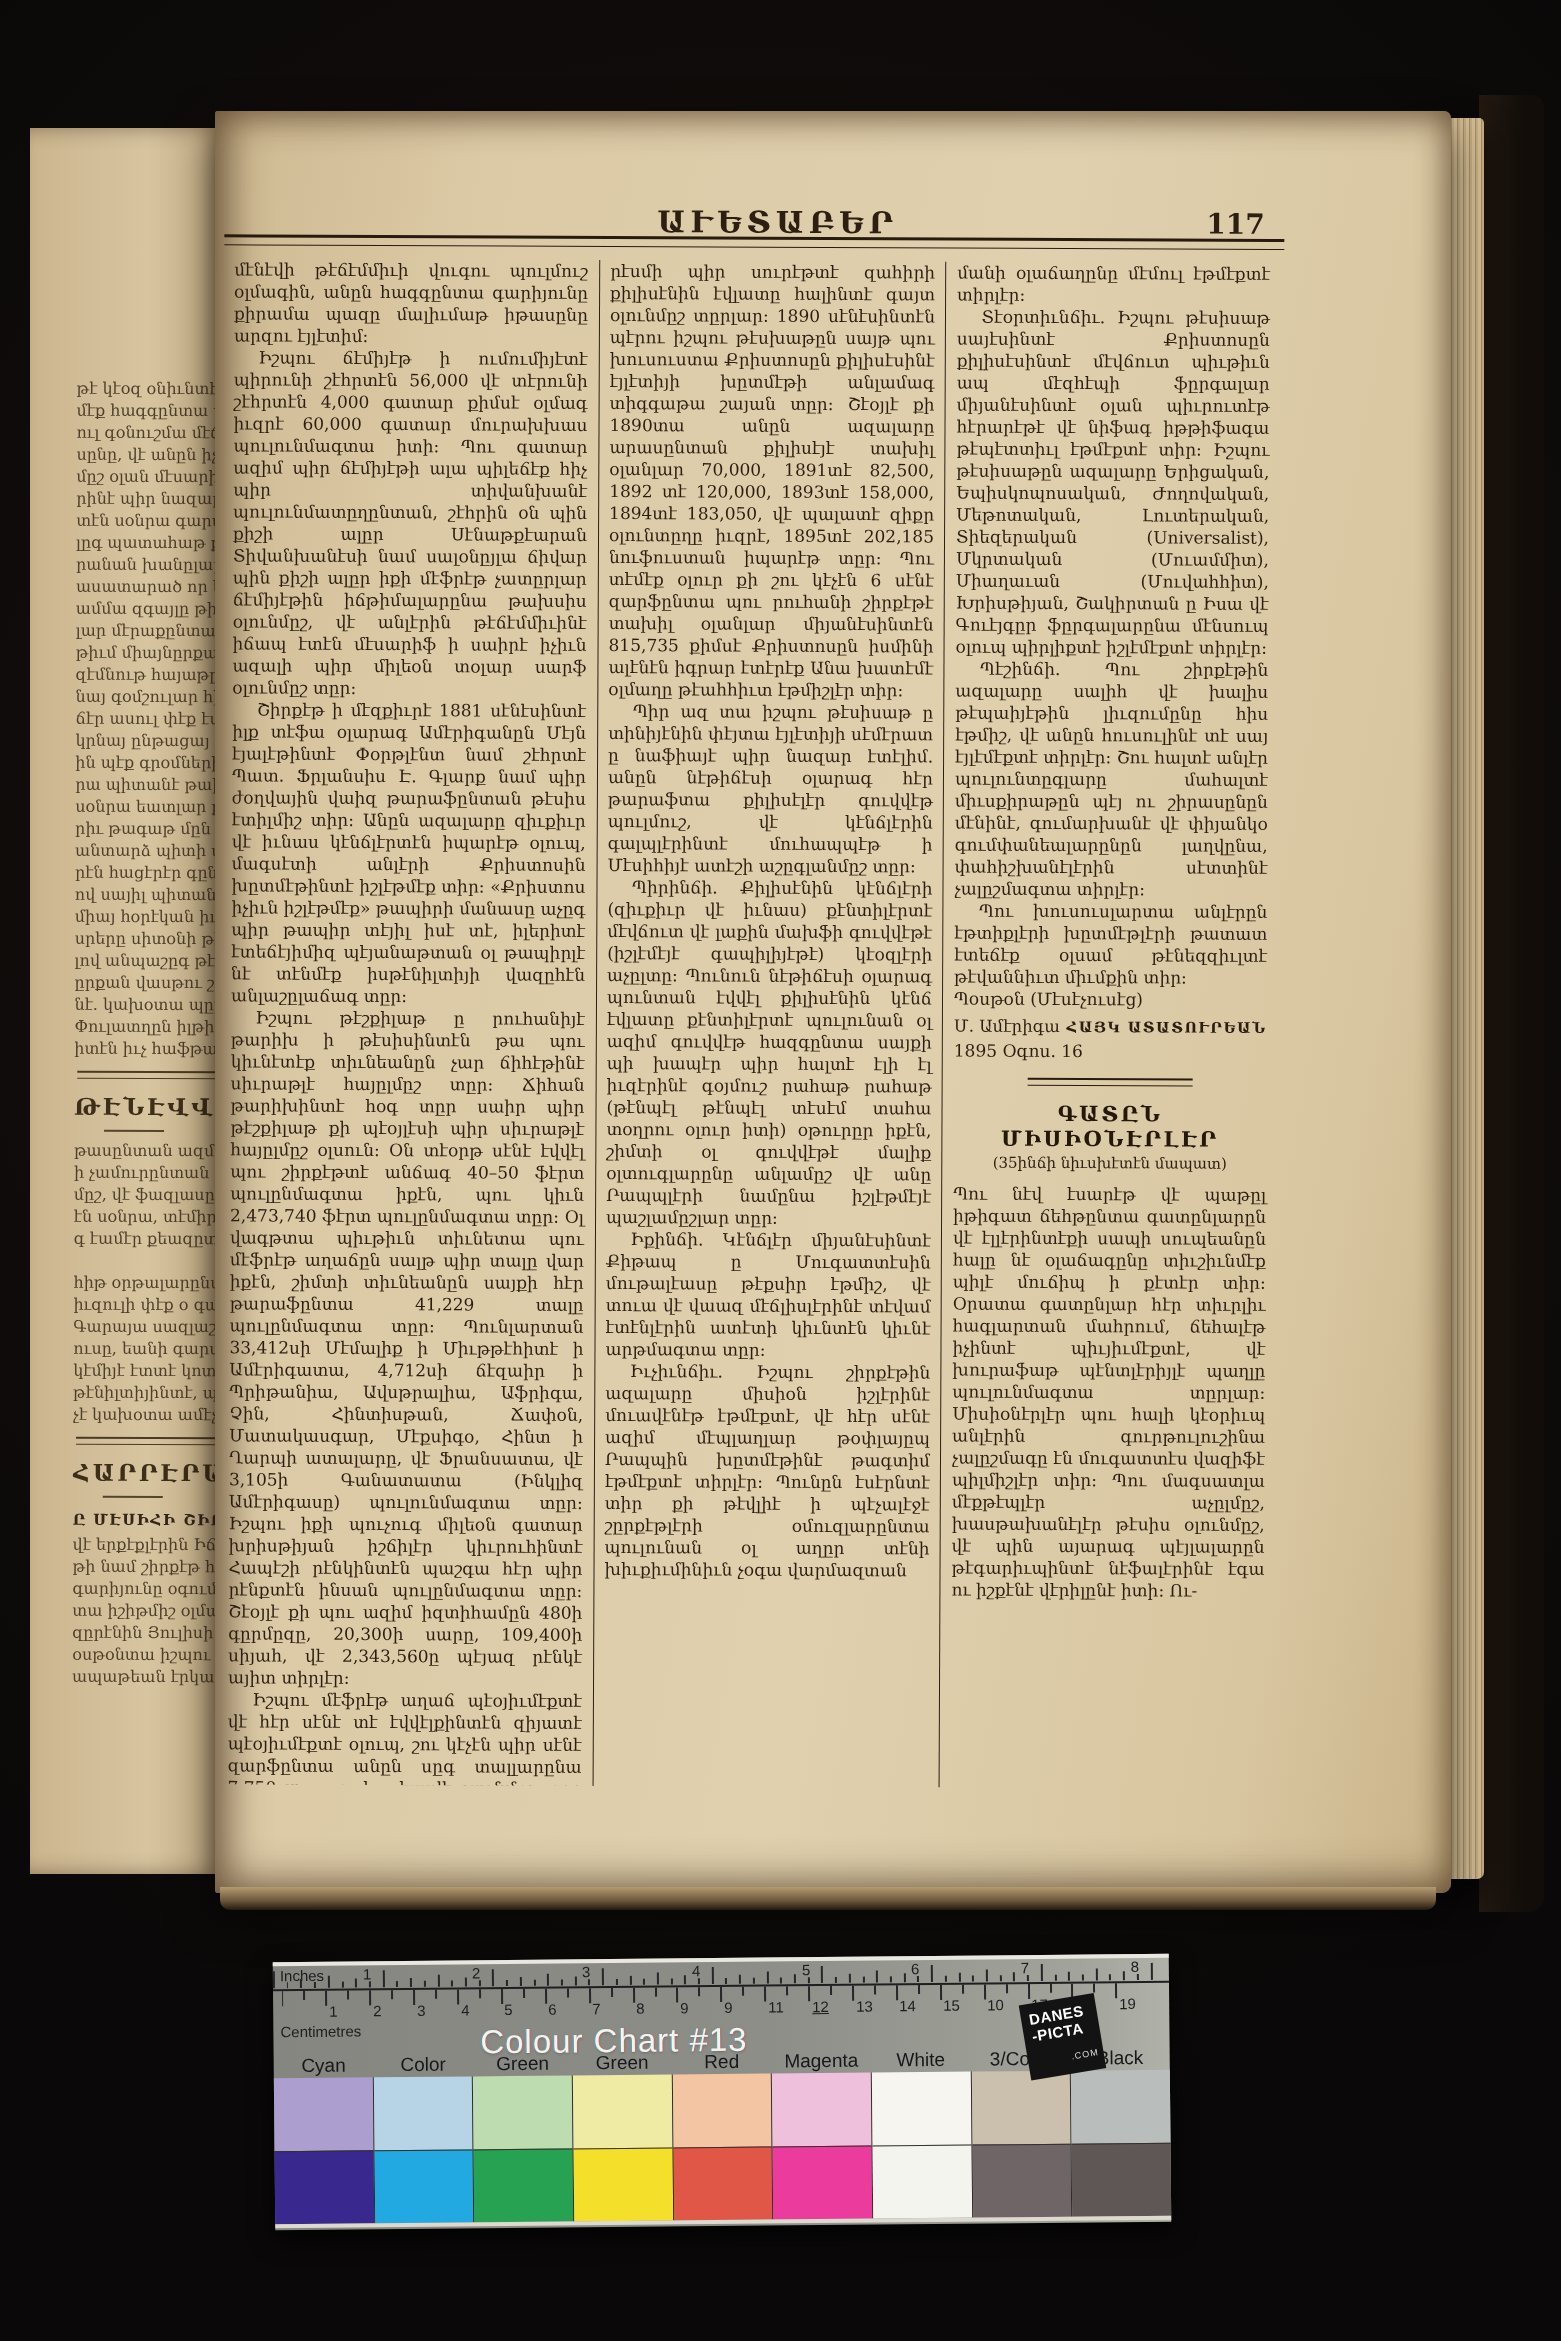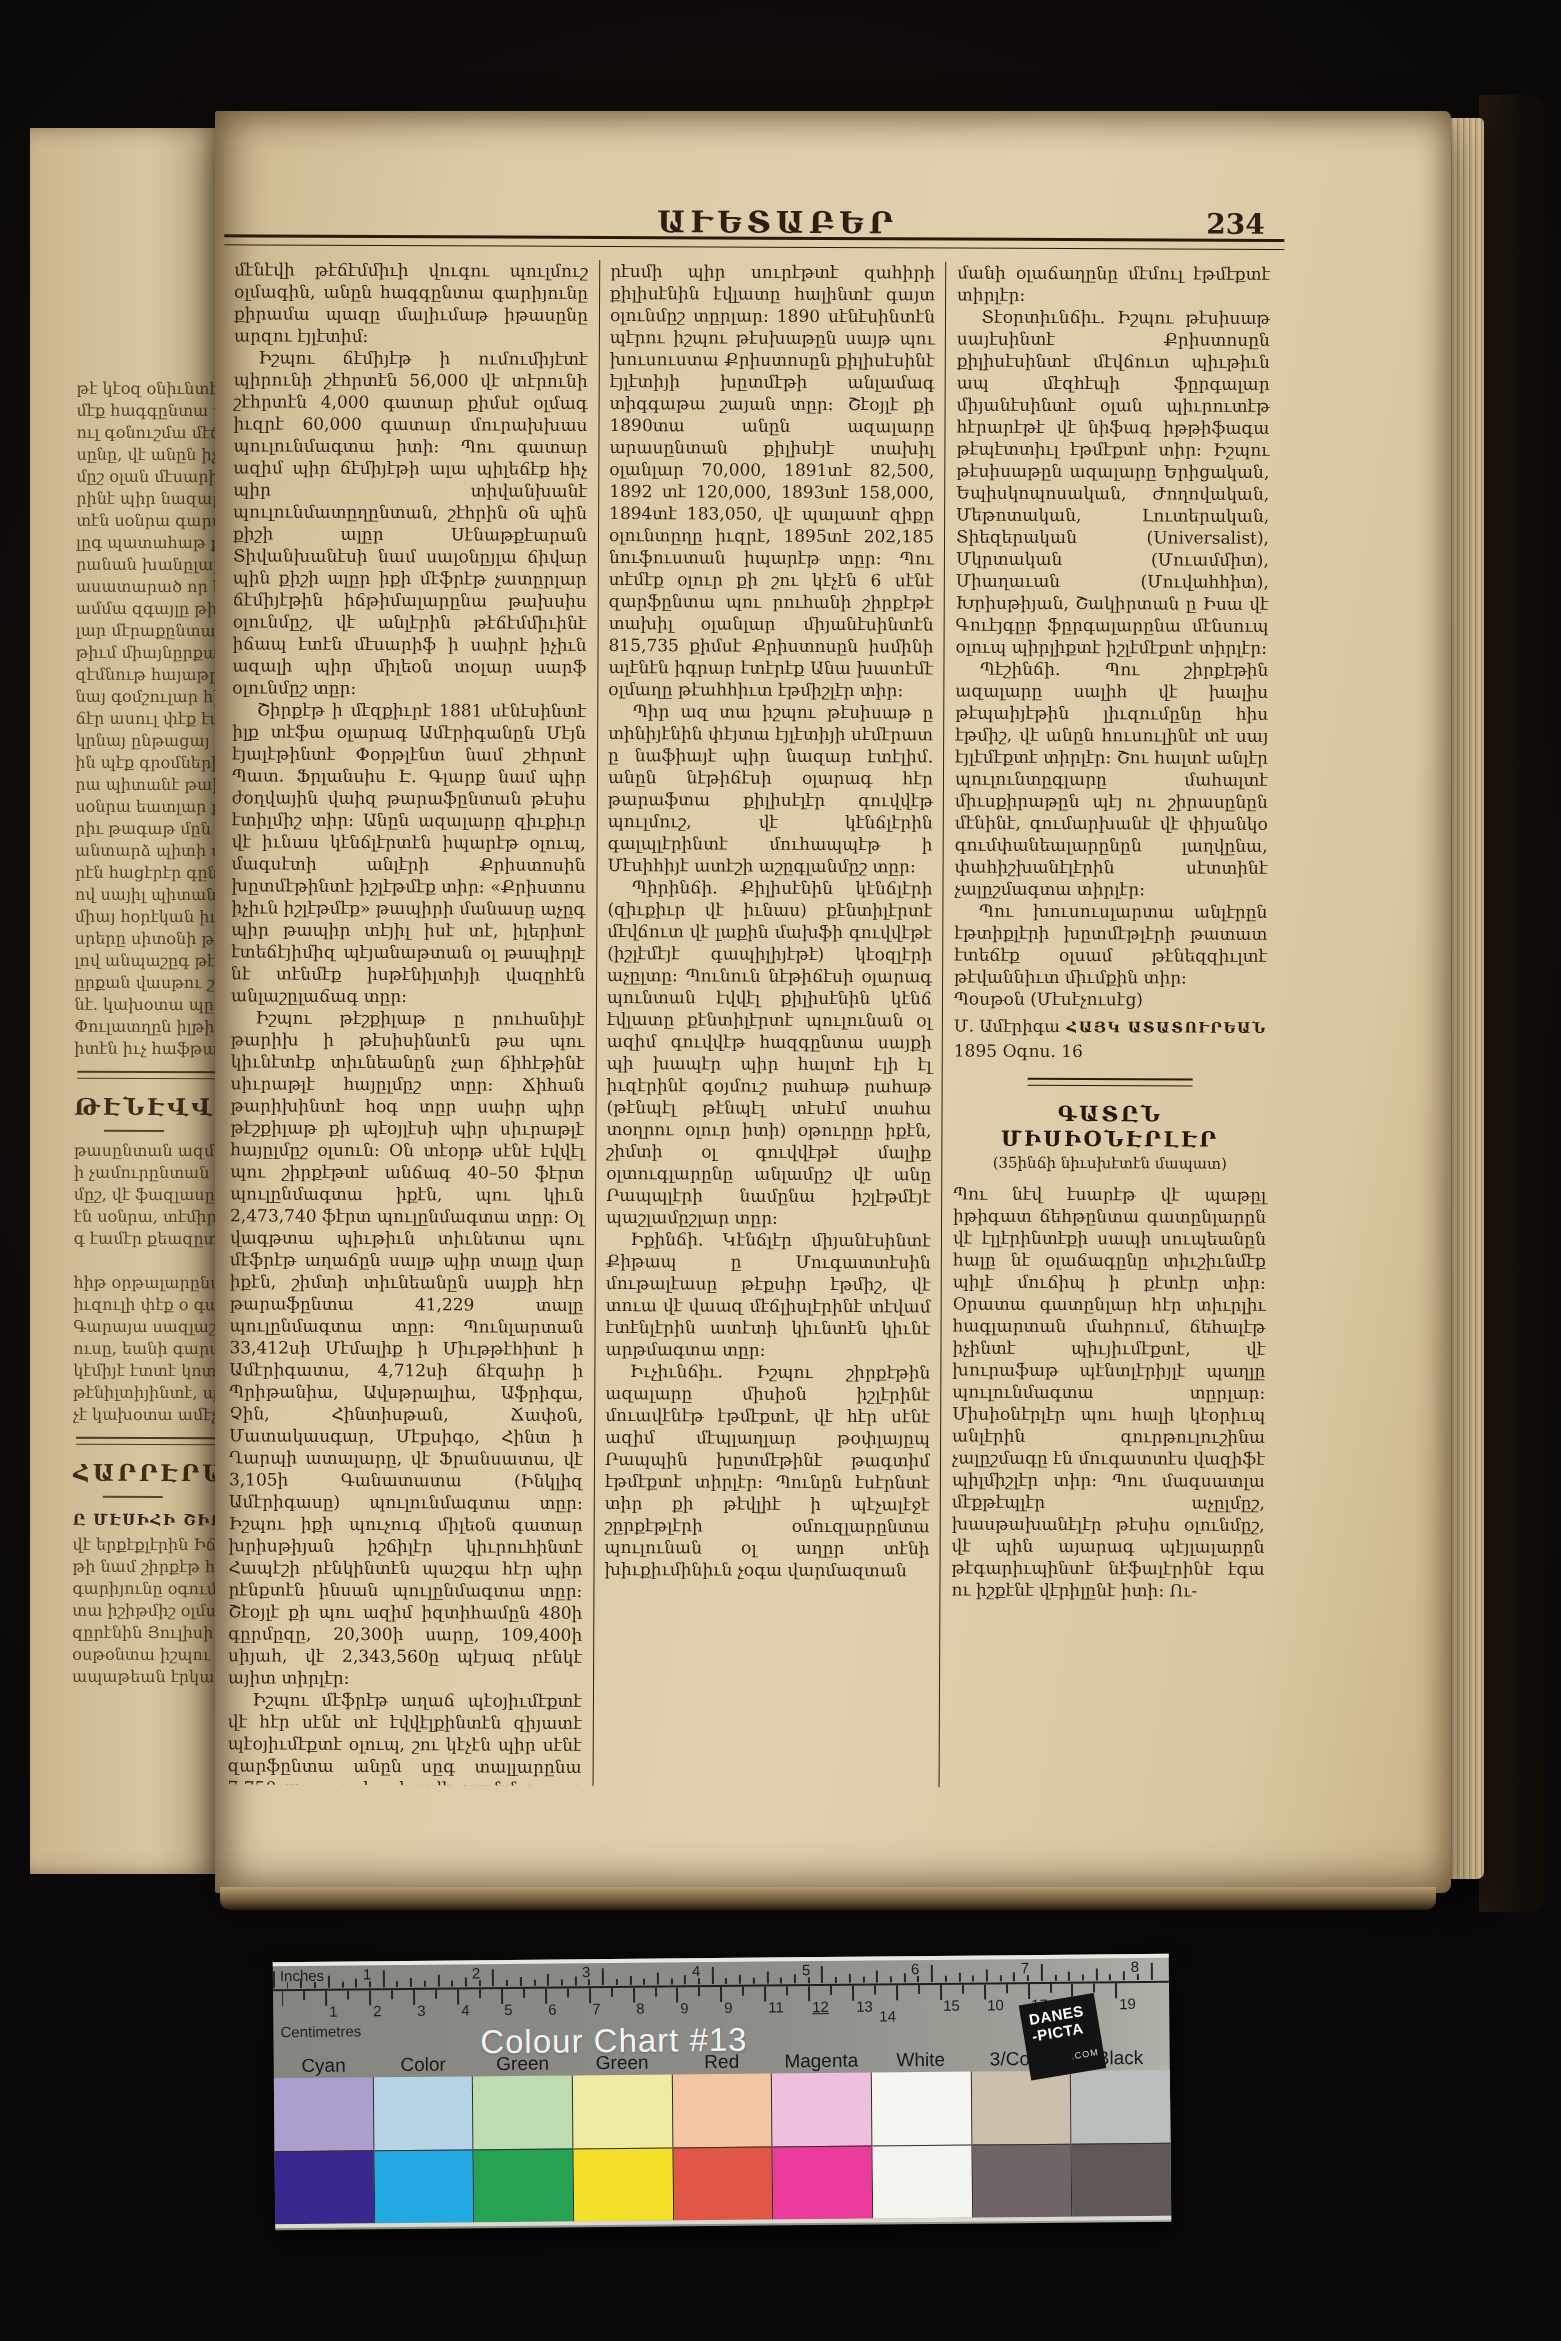--- a/index.html
+++ b/index.html
@@ -160,21 +160,21 @@
         <div class="ln">գարիյունը օգումուշ իտ</div>
         <div class="ln">տա իշիթմիշ օլմալը տըր-</div>
         <div class="ln">զըրէնին Յուլիսի 10ընտան</div>
         <div class="ln">օսթօնտա իշպու շիրքէթին</div>
         <div class="ln">ապաթեան էրկար շիրքէթին</div>
       </div>
   </div>
   <div id="right-page">
     <div id="page-inner">
       <div id="masthead" class="ink">ԱՒԵՏԱԲԵՐ</div>
-      <div id="pagenum" class="ink">234</div>
+      <div id="pagenum" class="ink">117</div>
       <div id="head-rule"></div>
       <div id="cols">
         <div id="col1" class="col">
             <p class="ni">մէնէվի թէճէմմիւի վուգու պուլմուշ օլմագին, անըն հագգընտա գարիյունը քիրամա պազը մալիւմաթ իթասընը արզու էյլէտիմ։</p>
             <p>Իշպու ճէմիյէթ ի ումումիյէտէ պիրունի շէհրտէն 56,000 վէ տէրունի շէհրտէն 4,000 գատար քիմսէ օլմագ իւզրէ 60,000 գատար մուրախխաս պուլունմագտա իտի։ Պու գատար ազիմ պիր ճէմիյէթի ալա պիլեճէք հիչ պիր տիվանխանէ պուլունմատըղընտան, շէհրին օն պին քիշի ալըր Սէնաթքէարան Տիվանխանէսի նամ սալօնըյլա ճիվար պին քիշի ալըր իքի մէֆրէթ չատըրլար ճէմիյէթին իճթիմալարընա թախսիս օլունմըշ, վէ անլէրին թէճէմմիւինէ իճապ էտէն մէսարիֆ ի սաիրէ իչիւն ազալի պիր միլեօն տօլար սարֆ օլունմըշ տըր։</p>
             <p>Շիրքէթ ի մէզքիւրէ 1881 սէնէսինտէ իլք տէֆա օլարագ Ամէրիգանըն Մէյն էյալէթինտէ Փօրթլէնտ նամ շէհրտէ Պատ. Ֆրլանսիս Է. Գլարք նամ պիր ժօղվային վաիզ թարաֆընտան թէսիս էտիլմիշ տիր։ Անըն ազալարը զիւքիւր վէ իւնաս կէնճլէրտէն իպարէթ օլուպ, մագսէտի անլէրի Քրիստոսին խըտմէթինտէ իշլէթմէք տիր։ «Քրիստոս իչիւն իշլէթմէք» թապիրի մանասը աչըգ պիր թապիր տէյիլ իսէ տէ, իլերիտէ էտեճէյիմիզ պէյանաթտան օլ թապիրլէ նէ տէնմէք իսթէնիլտիյի վազըհէն անլաշըլաճագ տըր։</p>
             <p>Իշպու թէշքիլաթ ը րուհանիյէ թարիխ ի թէսիսինտէն թա պու կիւնէտէք տիւնեանըն չար ճիհէթինէ սիւրաթլէ հայըլմըշ տըր։ Ճիհան թարիխինտէ հօգ տըր սաիր պիր թէշքիլաթ քի պէօյլէսի պիր սիւրաթլէ հայըլմըշ օլսուն։ Օն տէօրթ սէնէ էվվէլ պու շիրքէթտէ անճագ 40–50 ֆէրտ պուլընմագտա իքէն, պու կիւն 2,473,740 ֆէրտ պուլընմագտա տըր։ Օլ վագթտա պիւթիւն տիւնետա պու մէֆրէթ աղաճըն սալթ պիր տալը վար իքէն, շիմտի տիւնեանըն սայքի հէր թարաֆընտա 41,229 տալը պուլընմագտա տըր։ Պունլարտան 33,412սի Մէմալիք ի Միւթթէհիտէ ի Ամէրիգատա, 4,712սի ճէզաիր ի Պրիթանիա, Ավսթրալիա, Աֆրիգա, Չին, Հինտիսթան, Ճափօն, Մատակասգար, Մէքսիգօ, Հինտ ի Ղարպի ատալարը, վէ Ֆրանսատա, վէ 3,105ի Գանատատա (Ինկլիզ Ամէրիգասը) պուլունմագտա տըր։ Իշպու իքի պուչուգ միլեօն գատար խրիսթիյան իշճիլէր կիւրուհինտէ Հապէշի րէնկինտէն պաշգա հէր պիր րէնքտէն ինսան պուլընմագտա տըր։ Շէօյլէ քի պու ազիմ իզտիհամըն 480ի գըրմըզը, 20,300ի սարը, 109,400ի սիյահ, վէ 2,343,560ը պէյազ րէնկէ այիտ տիրլէր։</p>
             <p>Իշպու մէֆրէթ աղաճ պէօյիւմէքտէ վէ հէր սէնէ տէ էվվէլքինտէն զիյատէ պէօյիւմէքտէ օլուպ, շու կէչէն պիր սէնէ զարֆընտա անըն սըգ տալլարընա 7,750 տալ տահա իլավէ օլունմըշ տըր քի, հէր կիւնէ 21 տալ տիւշէր։</p>
           </div>
         <div id="col2" class="col">
@@ -330,21 +330,21 @@
         <div class="num" style="left: 188px;">4</div>
         <div class="num" style="left: 231px;">5</div>
         <div class="num" style="left: 275px;">6</div>
         <div class="num" style="left: 319px;">7</div>
         <div class="num" style="left: 363px;">8</div>
         <div class="num" style="left: 407px;">9</div>
         <div class="num" style="left: 451px;">9</div>
         <div class="num" style="left: 495px;">11</div>
         <div class="num" style="left: 539px; text-decoration: underline;">12</div>
         <div class="num" style="left: 583px; text-align: right;">13</div>
-        <div class="num" style="left: 606px; margin-top: 10px;">14</div>
+        <div class="num" style="left: 626px;">14</div>
         <div class="num" style="left: 670px;">15</div>
         <div class="num" style="left: 714px;">10</div>
         <div class="num" style="left: 758px;">17</div>
         <div class="num" style="left: 802px;">18</div>
         <div class="num" style="left: 846px;">19</div>
       </div>
     <div id="cm-label">Centimetres</div>
     <div id="card-title">Colour Chart #13</div>
     <div id="labels-row">
         <div class="lab">Cyan</div>

